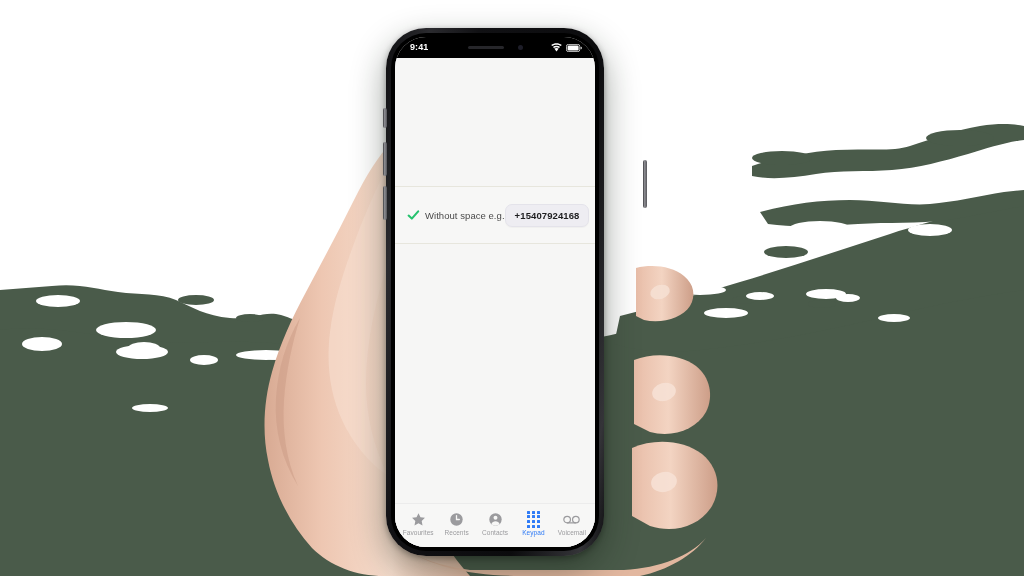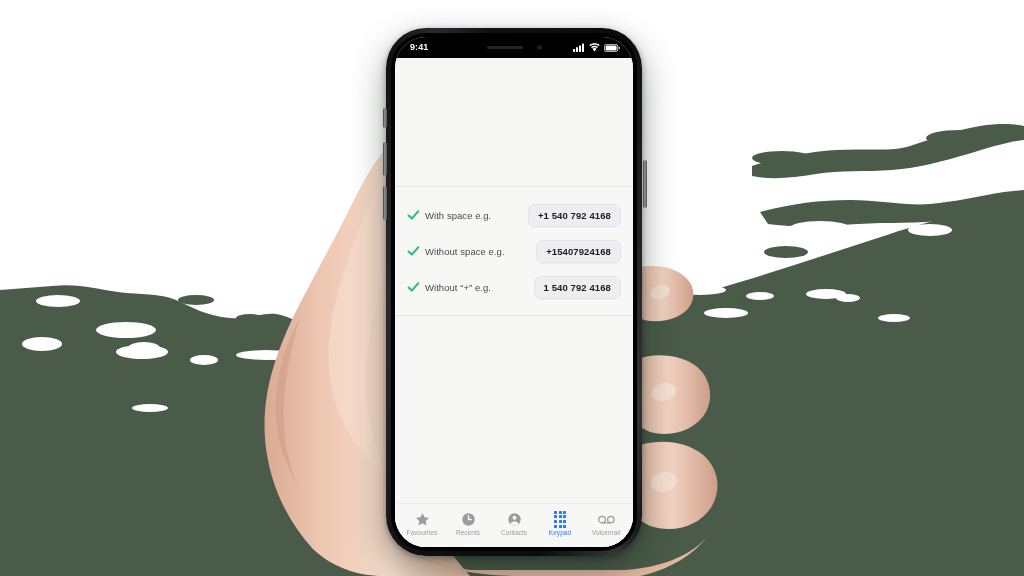--- a/index.html
+++ b/index.html
@@ -37,21 +37,21 @@
     height: 576px;
     display: block;
     pointer-events: none;
   }
 
   
   #phone {
     position: absolute;
     left: 386px;
     top: 28px;
-    width: 256px;
+    width: 218px;
     height: 528px;
     border-radius: 40px;
     background: linear-gradient(100deg, #0d0d0f 0%, #2b2b2f 14%, #111114 30%, #0b0b0d 70%, #343438 92%, #0e0e10 100%);
     box-shadow: 0 14px 34px rgba(20,30,20,0.42), 0 2px 6px rgba(0,0,0,0.35);
     z-index: 5;
   }
   #phone-inner-ring {
     position: absolute;
     left: 5px;
     top: 5px;
@@ -392,50 +392,32 @@
             <rect x="14.6" y="2.8" width="1.2" height="2.4" rx="0.6" fill="#ffffff" opacity="0.85"></rect>
           </svg>
         </div>
       </div>
 
       <div id="content">
         <div id="spacer-top"></div>
 
         <div id="list-block">
 
+
           <div class="row">
             <span class="row-check">
               <svg width="13" height="13" viewBox="0 0 13 13">
                 <path d="M1.6,6.6 L4.8,9.6 L11.2,2.4" fill="none" stroke="#25c26e" stroke-width="2.1" stroke-linecap="round" stroke-linejoin="round"></path>
               </svg>
             </span>
-            <span class="row-label">With space e.g.</span>
-            <span class="row-chip">+1 540 792 4168</span>
-          </div>
-
-          <div class="row">
-            <span class="row-check">
-              <svg width="13" height="13" viewBox="0 0 13 13">
-                <path d="M1.6,6.6 L4.8,9.6 L11.2,2.4" fill="none" stroke="#25c26e" stroke-width="2.1" stroke-linecap="round" stroke-linejoin="round"></path>
-              </svg>
-            </span>
             <span class="row-label">Without space e.g.</span>
             <span class="row-chip">+15407924168</span>
           </div>
 
 
-          <div class="row">
-            <span class="row-check">
-              <svg width="13" height="13" viewBox="0 0 13 13">
-                <path d="M1.6,6.6 L4.8,9.6 L11.2,2.4" fill="none" stroke="#25c26e" stroke-width="2.1" stroke-linecap="round" stroke-linejoin="round"></path>
-              </svg>
-            </span>
-            <span class="row-label">Without “+” e.g.</span>
-            <span class="row-chip">1 540 792 4168</span>
-          </div>
 
         </div>
 
         <div id="spacer-bottom"></div>
 
         <div id="tabbar">
 
           <div class="tab">
             <span class="tab-icon">
               <svg width="15" height="15" viewBox="0 0 16 16">

